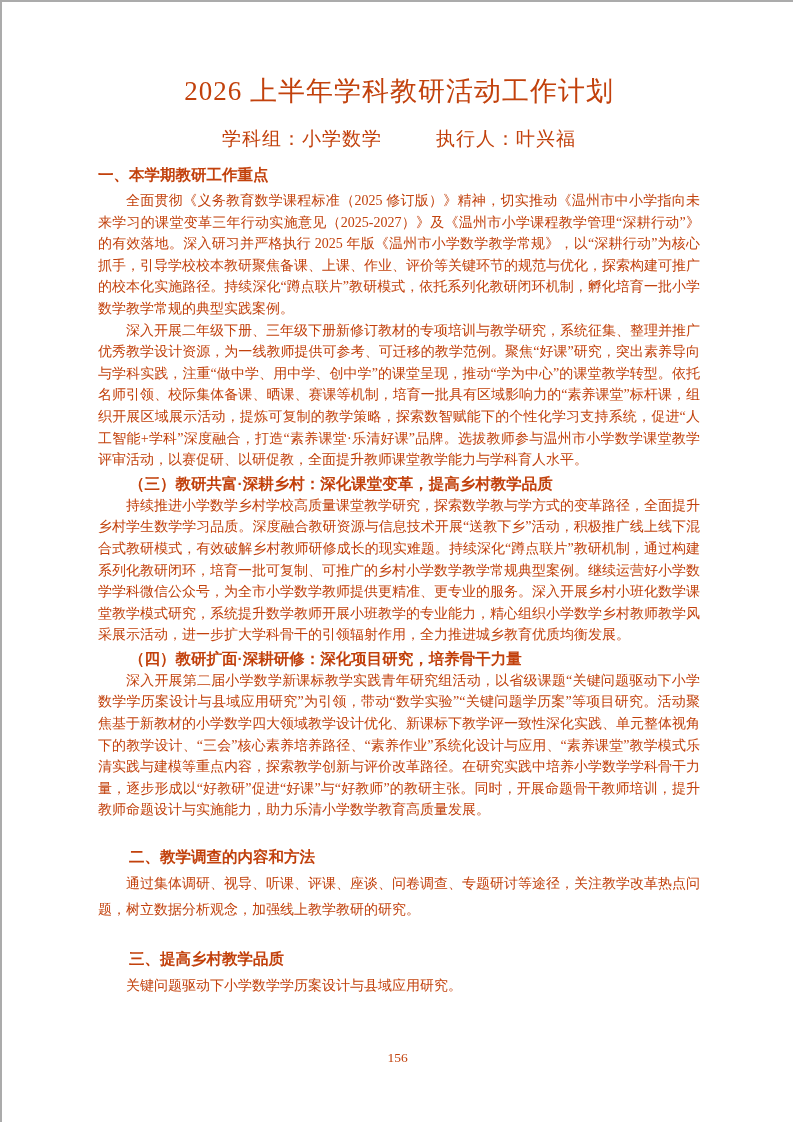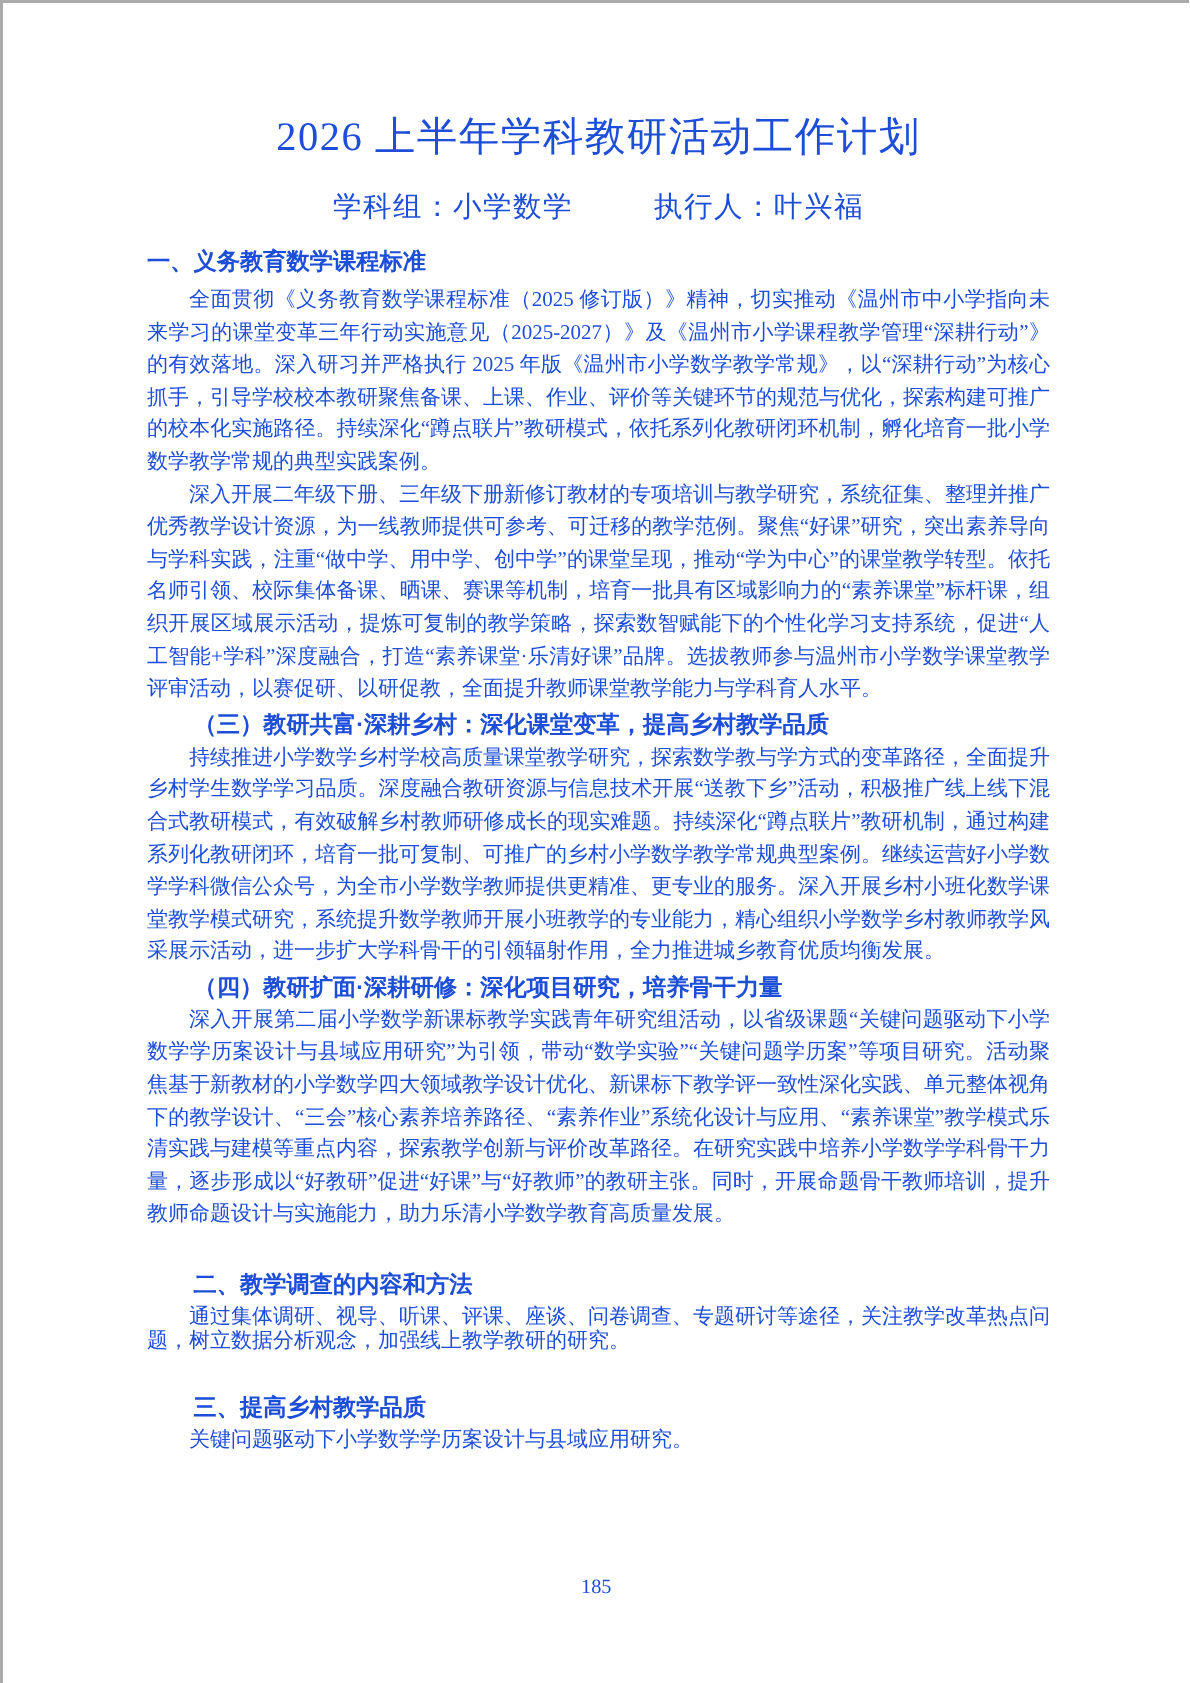--- a/index.html
+++ b/index.html
@@ -9,21 +9,21 @@
   }
   .page {
     width: 793px;
     height: 1122px;
     box-sizing: border-box;
     background: #ffffff;
     border-top: 2px solid #ababab;
     border-left: 2px solid #ababab;
     position: relative;
     overflow: hidden;
-    color: #1d4ed8;
+    color: #c2410c;
     font-family: "Liberation Serif", "DejaVu Serif", serif;
     padding: 70px 93px 0 96px;
   }
   .doc-title {
     margin: 0 0 16px 0;
     font-size: 27px;
     font-weight: normal;
     text-align: center;
     line-height: 38px;
     letter-spacing: 1px;
@@ -61,21 +61,21 @@
     text-indent: 2em;
   }
   p.body-para {
     font-size: 14px;
     line-height: 21.6px;
     margin: 0;
     text-align: justify;
     text-indent: 2em;
   }
   p.body-para.loose {
-    line-height: 16px;
+    line-height: 26px;
   }
   .footer {
     position: absolute;
     left: 0;
     right: 0;
     bottom: 56px;
     text-align: center;
     font-size: 13.5px;
     font-family: "Liberation Serif", "DejaVu Serif", serif;
   }
@@ -84,33 +84,33 @@
 <body>
 
 <div class="page">
 
   <h1 class="doc-title">2026 上半年学科教研活动工作计划</h1>
 
   <div class="byline">
     <span>学科组：小学数学</span><span class="byline-gap"></span><span>执行人：叶兴福</span>
   </div>
 
-  <h2 class="h-major">一、义务教育数学课程标准</h2>
+  <h2 class="h-major">一、本学期教研工作重点</h2>
 
   <p class="body-para">全面贯彻《义务教育数学课程标准（2025 修订版）》精神，切实推动《温州市中小学指向未来学习的课堂变革三年行动实施意见（2025-2027）》及《温州市小学课程教学管理“深耕行动”》的有效落地。深入研习并严格执行 2025 年版《温州市小学数学教学常规》，以“深耕行动”为核心抓手，引导学校校本教研聚焦备课、上课、作业、评价等关键环节的规范与优化，探索构建可推广的校本化实施路径。持续深化“蹲点联片”教研模式，依托系列化教研闭环机制，孵化培育一批小学数学教学常规的典型实践案例。</p>
 
   <p class="body-para">深入开展二年级下册、三年级下册新修订教材的专项培训与教学研究，系统征集、整理并推广优秀教学设计资源，为一线教师提供可参考、可迁移的教学范例。聚焦“好课”研究，突出素养导向与学科实践，注重“做中学、用中学、创中学”的课堂呈现，推动“学为中心”的课堂教学转型。依托名师引领、校际集体备课、晒课、赛课等机制，培育一批具有区域影响力的“素养课堂”标杆课，组织开展区域展示活动，提炼可复制的教学策略，探索数智赋能下的个性化学习支持系统，促进“人工智能+学科”深度融合，打造“素养课堂·乐清好课”品牌。选拔教师参与温州市小学数学课堂教学评审活动，以赛促研、以研促教，全面提升教师课堂教学能力与学科育人水平。</p>
 
   <h3 class="h-sub">（三）教研共富·深耕乡村：深化课堂变革，提高乡村教学品质</h3>
   <p class="body-para">持续推进小学数学乡村学校高质量课堂教学研究，探索数学教与学方式的变革路径，全面提升乡村学生数学学习品质。深度融合教研资源与信息技术开展“送教下乡”活动，积极推广线上线下混合式教研模式，有效破解乡村教师研修成长的现实难题。持续深化“蹲点联片”教研机制，通过构建系列化教研闭环，培育一批可复制、可推广的乡村小学数学教学常规典型案例。继续运营好小学数学学科微信公众号，为全市小学数学教师提供更精准、更专业的服务。深入开展乡村小班化数学课堂教学模式研究，系统提升数学教师开展小班教学的专业能力，精心组织小学数学乡村教师教学风采展示活动，进一步扩大学科骨干的引领辐射作用，全力推进城乡教育优质均衡发展。</p>
 
   <h3 class="h-sub">（四）教研扩面·深耕研修：深化项目研究，培养骨干力量</h3>
   <p class="body-para">深入开展第二届小学数学新课标教学实践青年研究组活动，以省级课题“关键问题驱动下小学数学学历案设计与县域应用研究”为引领，带动“数学实验”“关键问题学历案”等项目研究。活动聚焦基于新教材的小学数学四大领域教学设计优化、新课标下教学评一致性深化实践、单元整体视角下的教学设计、“三会”核心素养培养路径、“素养作业”系统化设计与应用、“素养课堂”教学模式乐清实践与建模等重点内容，探索教学创新与评价改革路径。在研究实践中培养小学数学学科骨干力量，逐步形成以“好教研”促进“好课”与“好教师”的教研主张。同时，开展命题骨干教师培训，提升教师命题设计与实施能力，助力乐清小学数学教育高质量发展。</p>
 
   <h2 class="h-major indented">二、教学调查的内容和方法</h2>
   <p class="body-para loose">通过集体调研、视导、听课、评课、座谈、问卷调查、专题研讨等途径，关注教学改革热点问题，树立数据分析观念，加强线上教学教研的研究。</p>
 
   <h2 class="h-major indented">三、提高乡村教学品质</h2>
   <p class="body-para loose">关键问题驱动下小学数学学历案设计与县域应用研究。</p>
 
-  <div class="footer">185</div>
+  <div class="footer">156</div>
 
 </div>
 
 </body></html>

